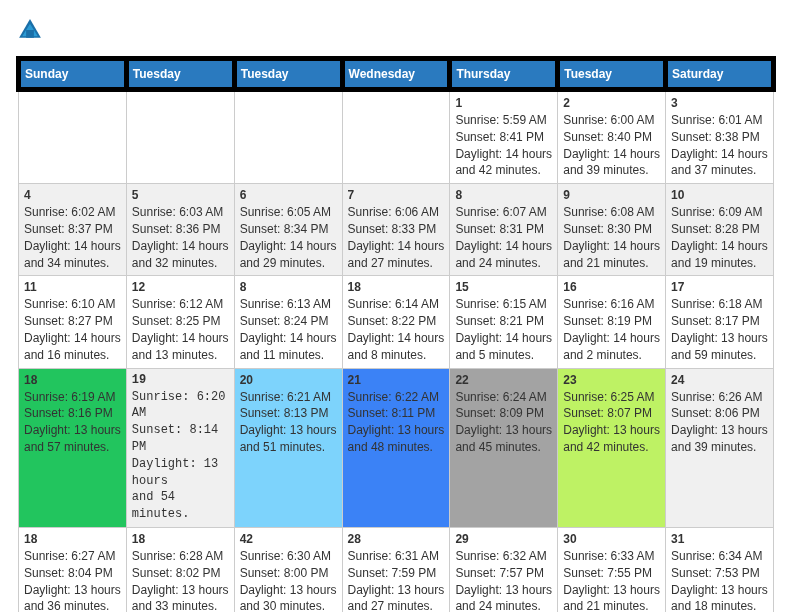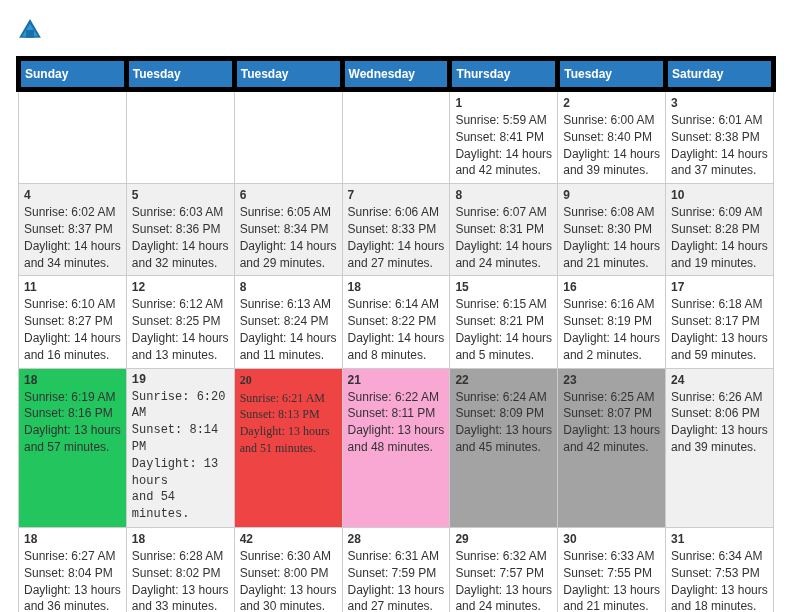--- a/index.html
+++ b/index.html
@@ -208,33 +208,33 @@
       </tr>
       <tr>
         <td style="background: #22c55e;">
           <span class="day-number">18</span>
           <div class="day-info">Sunrise: 6:19 AM<br>Sunset: 8:16 PM<br>Daylight: 13 hours<br>and 57 minutes.</div>
         </td>
         <td style="background: rgb(240, 240, 240); font-family: Liberation Mono, monospace;">
           <span class="day-number">19</span>
           <div class="day-info">Sunrise: 6:20 AM<br>Sunset: 8:14 PM<br>Daylight: 13 hours<br>and 54 minutes.</div>
         </td>
-        <td style="background: #ef4444; font-family: Liberation Serif, serif;">
+        <td style="background: #7dd3fc;">
           <span class="day-number">20</span>
           <div class="day-info">Sunrise: 6:21 AM<br>Sunset: 8:13 PM<br>Daylight: 13 hours<br>and 51 minutes.</div>
         </td>
-        <td style="background: #f9a8d4;">
+        <td style="background: #3b82f6;">
           <span class="day-number">21</span>
           <div class="day-info">Sunrise: 6:22 AM<br>Sunset: 8:11 PM<br>Daylight: 13 hours<br>and 48 minutes.</div>
         </td>
         <td style="background: #a3a3a3;">
           <span class="day-number">22</span>
           <div class="day-info">Sunrise: 6:24 AM<br>Sunset: 8:09 PM<br>Daylight: 13 hours<br>and 45 minutes.</div>
         </td>
-        <td style="background: #a3a3a3;">
+        <td style="background: #bef264;">
           <span class="day-number">23</span>
           <div class="day-info">Sunrise: 6:25 AM<br>Sunset: 8:07 PM<br>Daylight: 13 hours<br>and 42 minutes.</div>
         </td>
         <td style="background: rgb(240, 240, 240);">
           <span class="day-number">24</span>
           <div class="day-info">Sunrise: 6:26 AM<br>Sunset: 8:06 PM<br>Daylight: 13 hours<br>and 39 minutes.</div>
         </td>
       </tr>
       <tr>
         <td>

